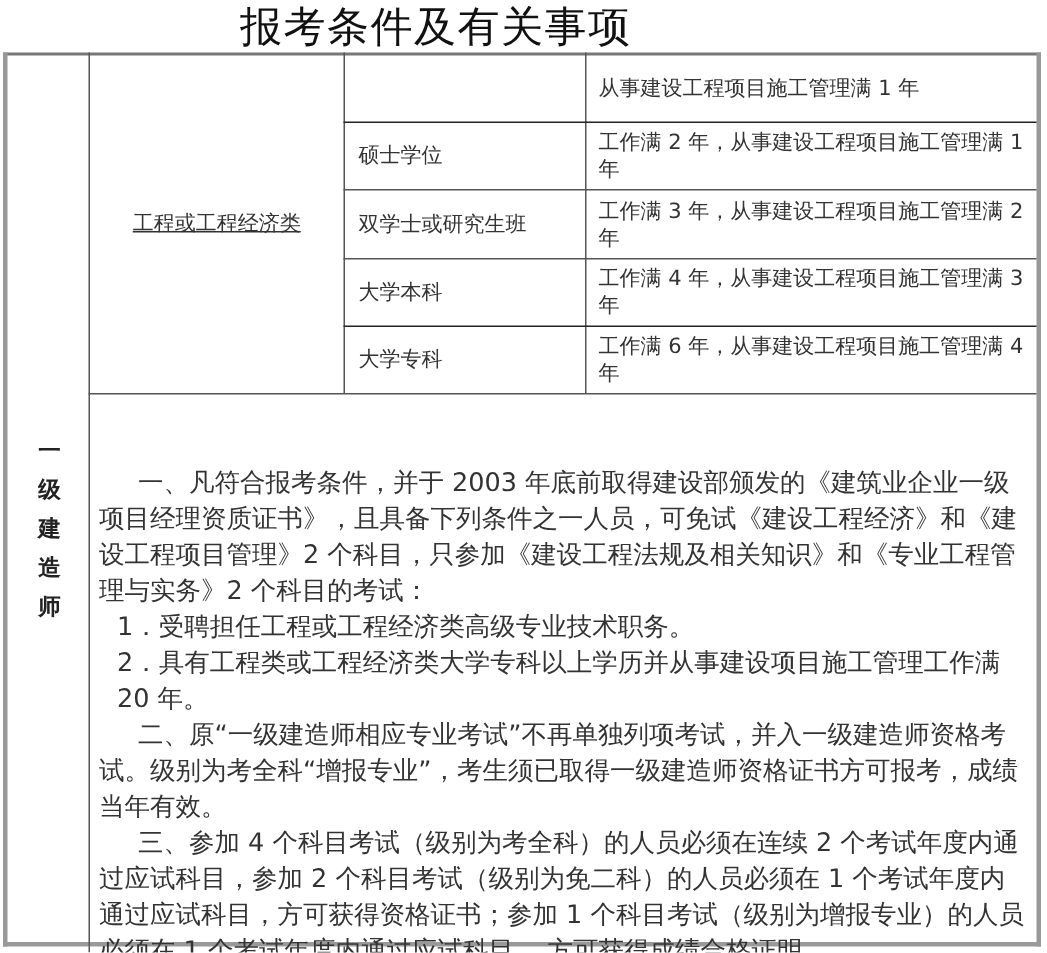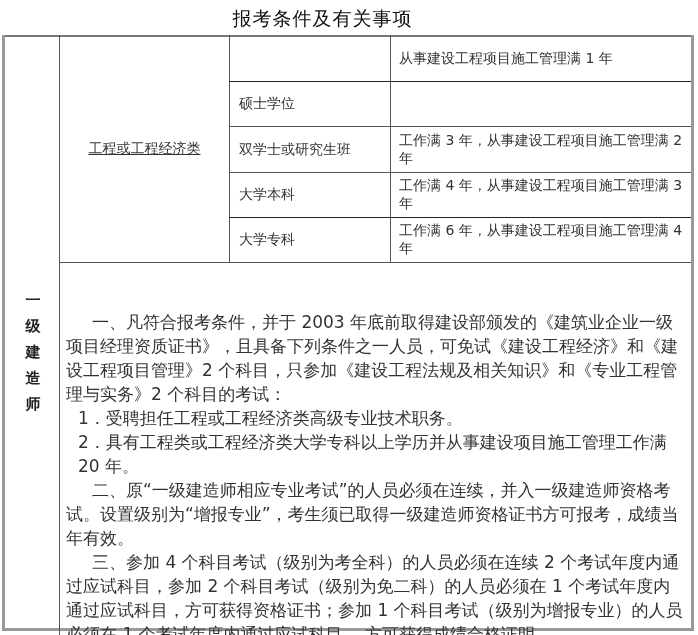--- a/index.html
+++ b/index.html
@@ -1,19 +1,19 @@
 <!DOCTYPE html>
 <html><head>
 <meta charset="utf-8">
 <style>
   html, body { margin:0; padding:0; background:#ffffff; }
   body { width:698px; height:635px; overflow:hidden; position:relative;
          font-family: "DejaVu Serif", "Liberation Serif", serif; color:#222; }
   .title { position:absolute; top:2px; left:0; width:581px; text-align:center;
-           font-size:19px; letter-spacing:1px; color:#111; line-height:32px;padding-left:32px; }
+           font-size:28px; letter-spacing:1px; color:#111; line-height:32px; }
   .tbl { position:absolute; left:2px; top:35px; width:692px; height:596px; }
   .line { position:absolute; background:#555; }
   .hline { height:1px; }
   .vline { width:1px; }
   .outer-l { left:0; top:0; width:3px; height:596px; background:#999; position:absolute; }
   .outer-r { right:0; top:0; width:3px; height:596px; background:#999; position:absolute; }
   .outer-t { left:0; top:0; height:2px; width:692px; background:#777; position:absolute; }
   .outer-b { left:0; bottom:0; height:3px; width:692px; background:#999; position:absolute; }
   .cell { position:absolute; display:flex; align-items:center; font-size:14px;
           font-family: "DejaVu Sans", "Liberation Sans", sans-serif; color:#333; }
@@ -51,20 +51,21 @@
   <div class="line hline" style="left:227px; top:91px; width:462px;"></div>
   <div class="line hline" style="left:227px; top:137px; width:462px;"></div>
   <div class="line hline" style="left:227px; top:182px; width:462px; background:#222;"></div>
   <div class="line hline" style="left:57px; top:227px; width:632px;"></div>
 
   <div class="cell" style="left:58px; top:0; width:169px; height:227px; justify-content:center;text-decoration:underline;">工程或工程经济类</div>
 
   <div class="cell" style="left:397px; top:2px; width:290px; height:44px;">从事建设工程项目施工管理满 1 年</div>
 
   <div class="cell" style="left:237px; top:47px; width:150px; height:44px;">硕士学位</div>
+  <div class="cell" style="left:397px; top:47px; width:292px; height:44px;">工作满 2 年，从事建设工程项目施工管理满 1 年</div>
 
   <div class="cell" style="left:237px; top:92px; width:150px; height:45px;">双学士或研究生班</div>
   <div class="cell" style="left:397px; top:92px; width:292px; height:45px;">工作满 3 年，从事建设工程项目施工管理满 2 年</div>
 
   <div class="cell" style="left:237px; top:138px; width:150px; height:44px;">大学本科</div>
   <div class="cell" style="left:397px; top:138px; width:292px; height:44px;">工作满 4 年，从事建设工程项目施工管理满 3 年</div>
 
   <div class="cell" style="left:237px; top:183px; width:150px; height:44px;text-align:center;">大学专科</div>
   <div class="cell" style="left:397px; top:183px; width:292px; height:44px;">工作满 6 年，从事建设工程项目施工管理满 4 年</div>
 
@@ -74,16 +75,16 @@
     <span>建</span>
     <span>造</span>
     <span>师</span>
   </div>
 </div>
 
 <div class="notes" style="top:310px;">
   <p class="ind">一、凡符合报考条件，并于 2003 年底前取得建设部颁发的《建筑业企业一级项目经理资质证书》，且具备下列条件之一人员，可免试《建设工程经济》和《建设工程项目管理》2 个科目，只参加《建设工程法规及相关知识》和《专业工程管理与实务》2 个科目的考试：</p>
   <p class="ind2">1．受聘担任工程或工程经济类高级专业技术职务。</p>
   <p class="ind2">2．具有工程类或工程经济类大学专科以上学历并从事建设项目施工管理工作满 20 年。</p>
-  <p class="ind">二、原“一级建造师相应专业考试”的人员必须在连续，并入一级建造师资格考试。设置级别为“增报专业”，考生须已取得一级建造师资格证书方可报考，成绩当年有效。</p>
+  <p class="ind">二、原“一级建造师相应专业考试”不再单独列项考试，并入一级建造师资格考试。级别为考全科“增报专业”，考生须已取得一级建造师资格证书方可报考，成绩当年有效。</p>
   <p class="ind">三、参加 4 个科目考试（级别为考全科）的人员必须在连续 2 个考试年度内通过应试科目，参加 2 个科目考试（级别为免二科）的人员必须在 1 个考试年度内通过应试科目，方可获得资格证书；参加 1 个科目考试（级别为增报专业）的人员必须在 1 个考试年度内通过应试科目， 方可获得成绩合格证明。</p>
   <p class="ind" style="line-height:22px;margin-top:22px;">四、一级建造师注册专业对照表见附件 5。</p>
 </div>
 
 </body></html>

